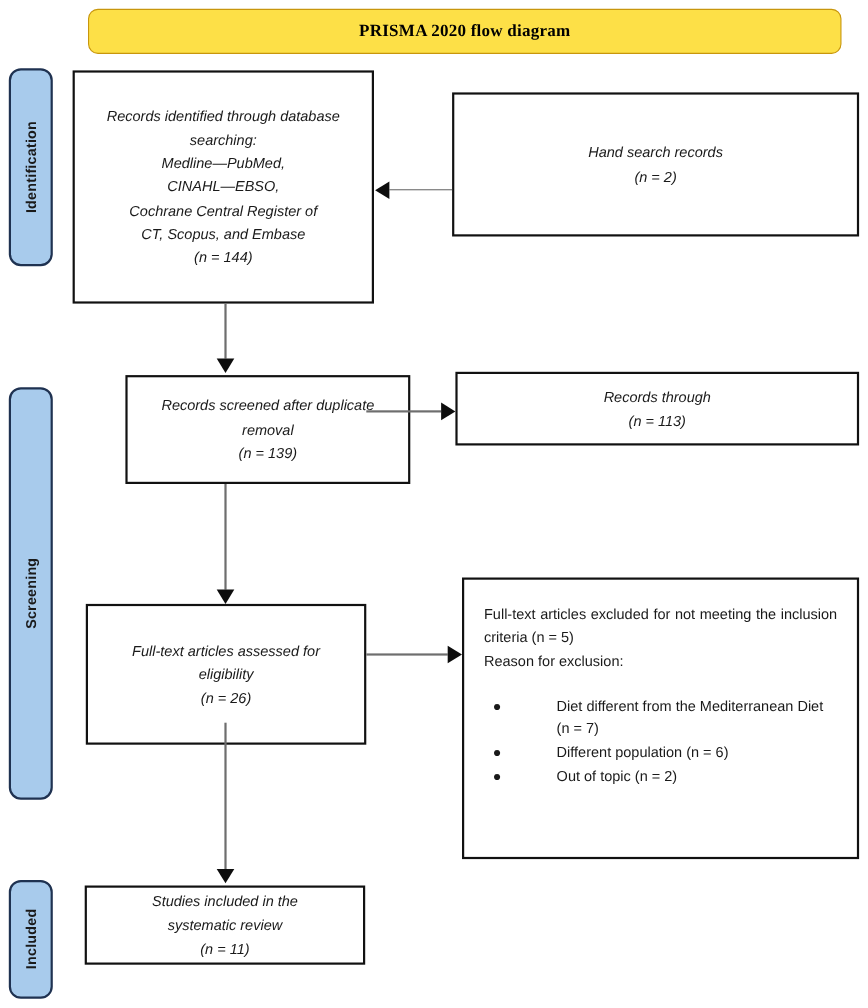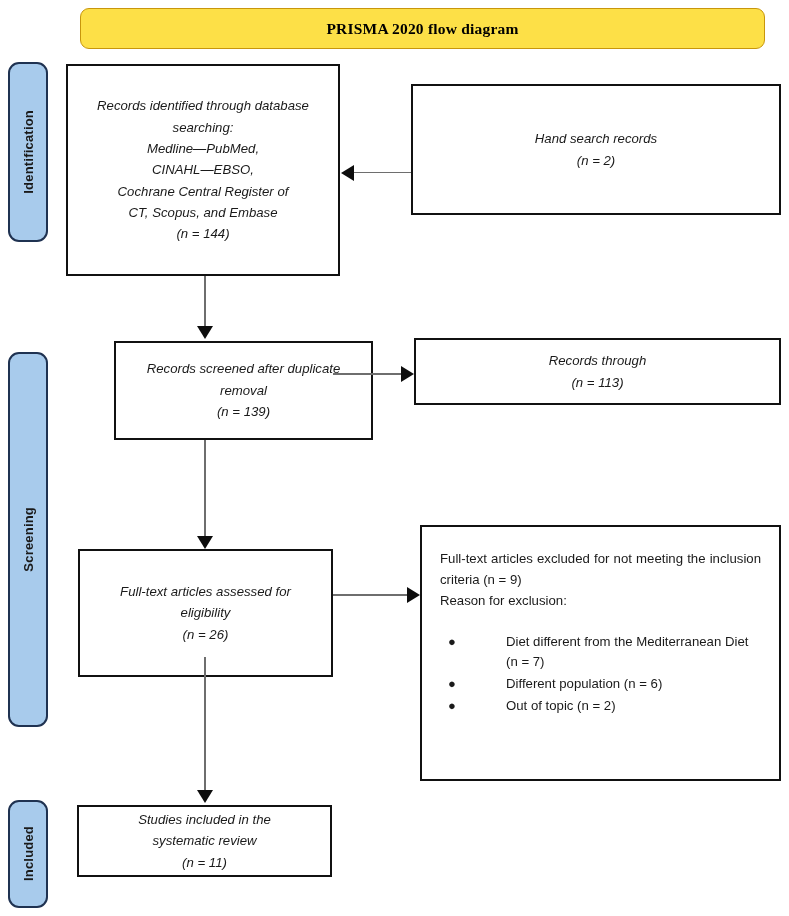--- a/index.html
+++ b/index.html
@@ -214,21 +214,21 @@
     <div class="line">(n = 113)</div>
   </div>
 
   <div class="box" id="box-fulltext">
     <div class="line">Full-text articles assessed for</div>
     <div class="line">eligibility</div>
     <div class="line">(n = 26)</div>
   </div>
 
   <div id="box-exclusion-detail">
-    <p class="para">Full-text articles excluded for not meeting the inclusion criteria (n = 9)</p>
+    <p class="para">Full-text articles excluded for not meeting the inclusion criteria (n = 5)</p>
     <p class="para nojust">Reason for exclusion:</p>
     <ul>
       <li>
         <span class="bullet">●</span>
         <span>Diet different from the Mediterranean Diet (n = 7)</span>
       </li>
       <li>
         <span class="bullet">●</span>
         <span>Different population (n = 6)</span>
       </li>

